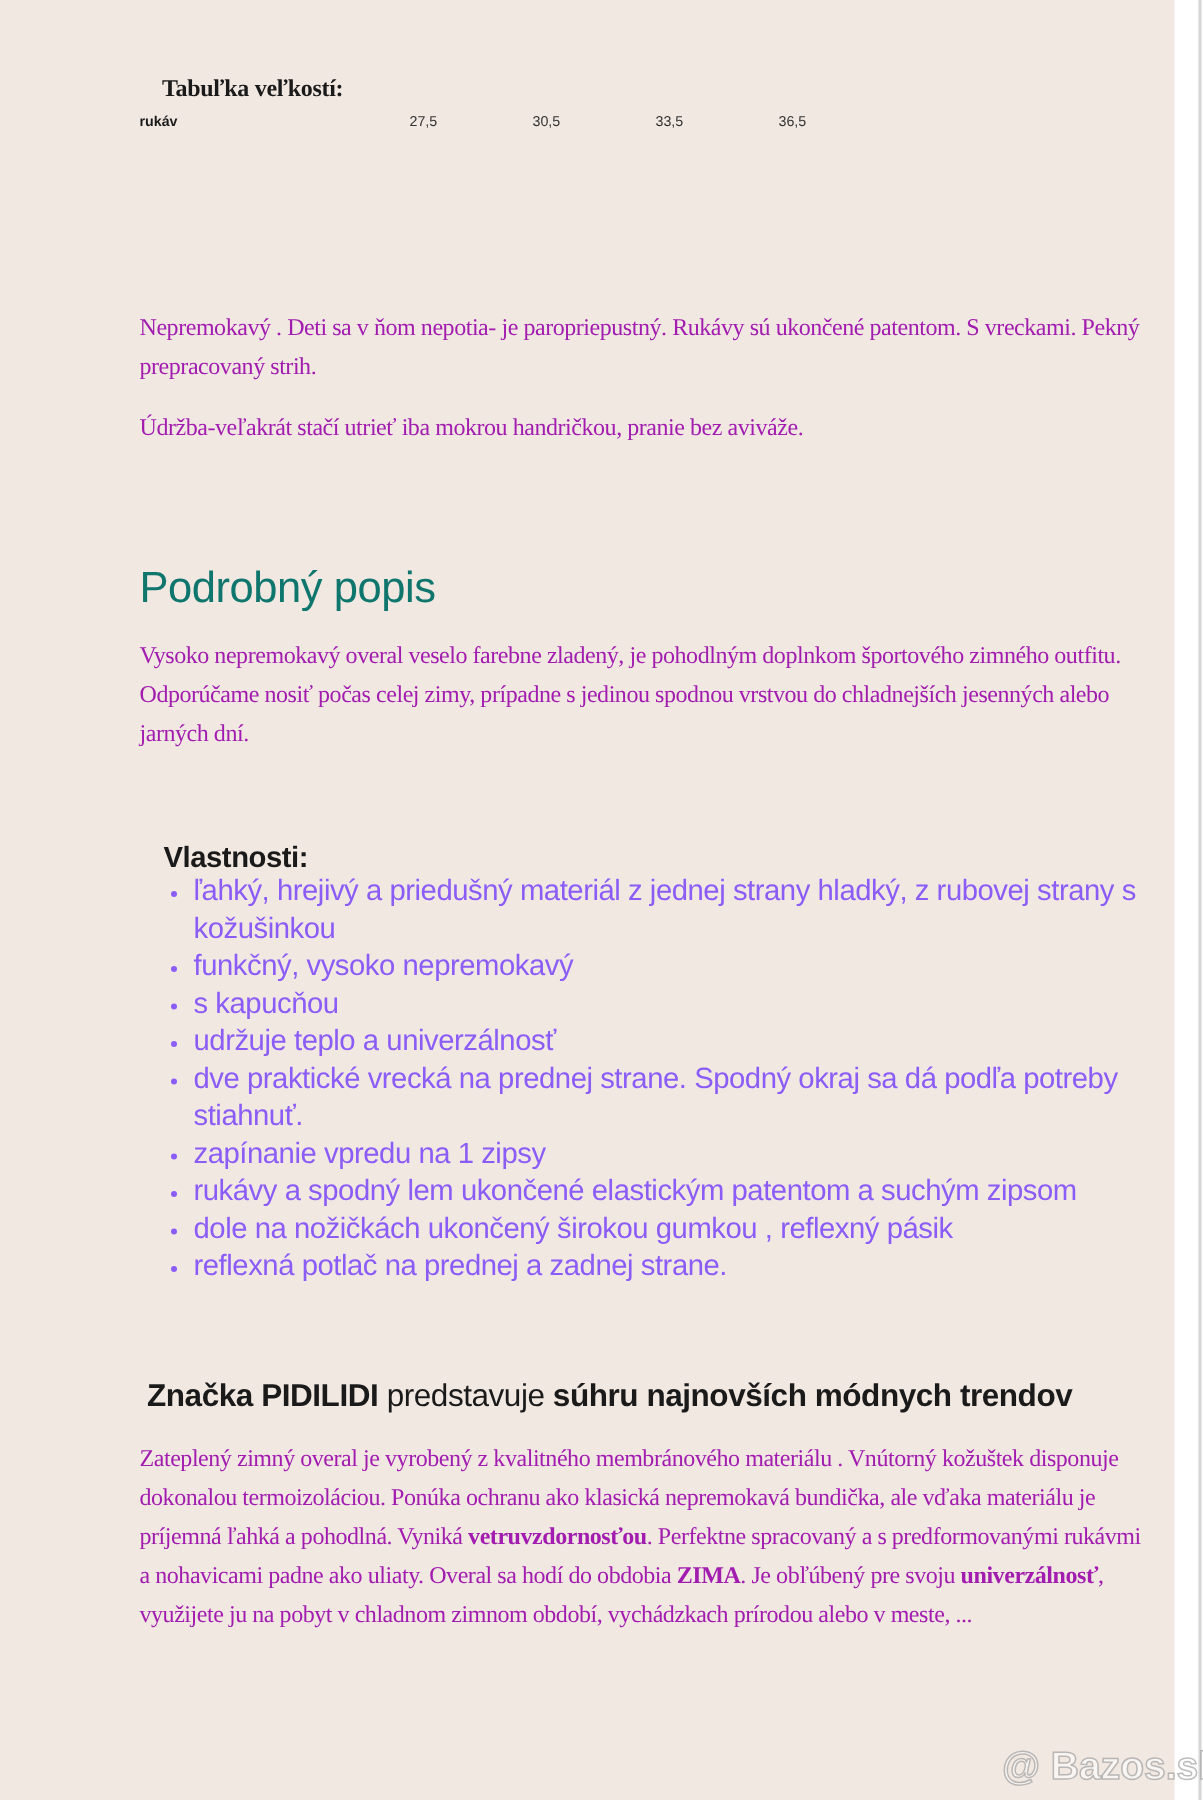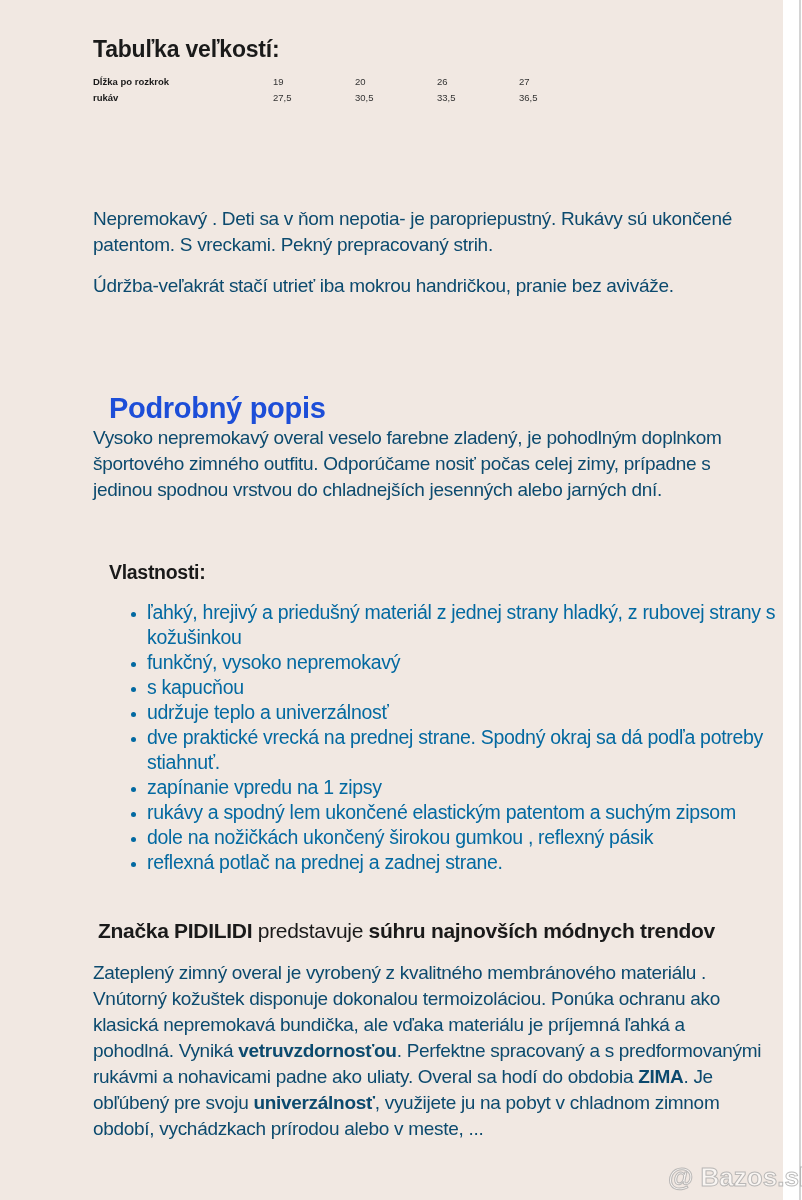--- a/index.html
+++ b/index.html
@@ -12,35 +12,35 @@
   .panel {
     position:absolute; left:0; top:0; width:783px; height:1200px;
     background:#f1e8e2;
   }
   .edge-line {
     position:absolute; left:799px; top:0; width:2px; height:1200px;
     background:#d4d4d4;
   }
   .content { position:absolute; left:93px; top:0; width:680px; }
   h3.size-title {
-    position:absolute; left:0; top:36px; margin:0;
-    font-size:23px; font-weight:bold; letter-spacing:-0.2px;
+    position:absolute; left:0; top:36px; margin:15px;
+    font-size:16px; font-weight:bold; letter-spacing:-0.2px;font-family:Liberation Serif, serif;
   }
   table.sizes {
     position:absolute; left:0; top:73px; border-collapse:collapse;
     font-size:9.5px;
   }
   table.sizes td { padding:0; height:16px; vertical-align:middle; }
   table.sizes td.lbl { width:180px; font-weight:bold; }
   table.sizes td.val { width:82px; color:#333; }
-  .p { position:absolute; left:0; margin:0; font-size:19px; line-height:26px; color:#0c4a6e; letter-spacing:-0.3px; }
-  .h2 { position:absolute; left:0; margin:16px; font-size:29px; font-weight:bold; color:#1d4ed8; letter-spacing:-0.3px; }
+  .p { position:absolute; left:0; margin:0; font-size:16px; line-height:26px; color:#a21caf; letter-spacing:-0.3px;font-family:Liberation Serif, serif; }
+  .h2 { position:absolute; left:0; margin:0; font-size:29px; font-weight:normal; color:#0f766e; letter-spacing:-0.3px; }
   .h4 { position:absolute; left:0; margin:16px; font-size:19.5px; font-weight:bold; letter-spacing:-0.3px; }
-  ul.props { position:absolute; left:0; top:582px; margin:18px; padding:0 0 0 36px; width:650px;
-    font-size:19.5px; line-height:25px; color:#0369a1; letter-spacing:-0.3px; }
+  ul.props { position:absolute; left:0; top:582px; margin:0; padding:0 0 0 36px; width:650px;
+    font-size:19.5px; line-height:25px; color:#8b5cf6; letter-spacing:-0.3px; }
   ul.props li { margin:0; padding:0; }
   ul.props li::marker { font-size:16px; }
   .brand { position:absolute; left:5px; top:919px; margin:0; font-size:21px; letter-spacing:-0.3px; white-space:nowrap; }
   b { font-weight:bold; }
   .watermark {
     position:absolute; left:668px; top:1162px; font-size:26px; font-weight:bold;
     color:rgba(255,255,255,0.55); -webkit-text-stroke:1px rgba(160,160,160,0.7);
     letter-spacing:0px; white-space:nowrap;
   }
 </style>
@@ -49,27 +49,20 @@
 
 <div class="panel"></div>
 <div class="edge-line"></div>
 
 <div class="content">
 
   <h3 class="size-title">Tabuľka veľkostí:</h3>
 
   <table class="sizes">
     <tbody>
-      <tr>
-        <td class="lbl">Dĺžka po rozkrok</td>
-        <td class="val">19</td>
-        <td class="val">20</td>
-        <td class="val">26</td>
-        <td class="val">27</td>
-      </tr>
       <tr>
         <td class="lbl">rukáv</td>
         <td class="val">27,5</td>
         <td class="val">30,5</td>
         <td class="val">33,5</td>
         <td class="val">36,5</td>
       </tr>
     </tbody>
   </table>
 

